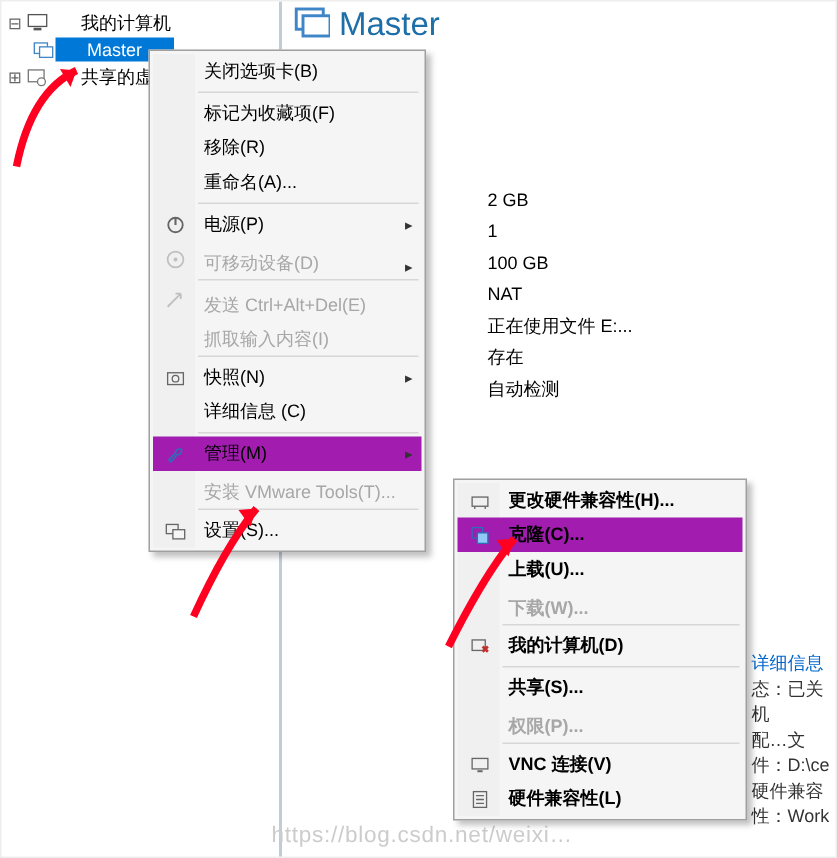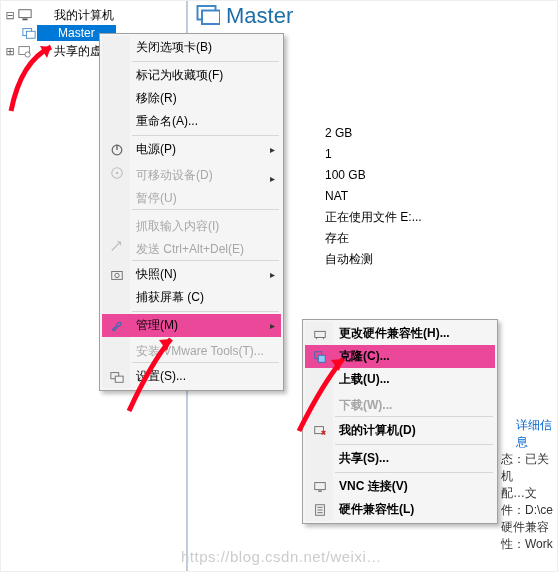--- a/index.html
+++ b/index.html
@@ -57,21 +57,21 @@
   }
   .footer-info {
     position: absolute;
     right: 0; bottom: 18px;
     width: 56px;
     font-size: 12px;
     line-height: 17px;
     color: #333;
     text-align: left;
   }
-  .footer-info .link { color: #0066cc; margin-left: 15px; }
+  .footer-info .link { color: #0066cc; }
   .watermark {
     position: absolute;
     left: 180px; bottom: 6px;
     color: #ccc; font-size: 15px;
     letter-spacing: 0.5px;
   }
   
   .menu {
     position: absolute;
     background: #F5F5F5;
@@ -101,21 +101,21 @@
     position: absolute;
     left: 4px; top: 0;
     width: 22px; height: 23px;
     display: flex;
     align-items: center;
     justify-content: center;
     color: #666;
   }
   .menu li.disabled { color: #A7A7A7; align-items: flex-end; }
   .menu li.disabled .icon { color: #BFBFBF; }
-  .menu li.highlight { background: #ec4899; align-items: center; }
+  .menu li.highlight { background: #a21caf; align-items: center; }
   .menu li.sub::after {
     content: "▸";
     position: absolute;
     right: 6px;
     font-size: 10px;
     color: #333;
   }
   .menu hr {
     border: none;
     border-top: 1px solid #D7D7D7;
@@ -227,47 +227,44 @@
     </li>
     <li class="disabled sub">
       <span class="icon">
           <svg class="ico" viewBox="0 0 16 16">
             <circle cx="8" cy="8" r="6" fill="none" stroke="#BFBFBF" stroke-width="1.3"></circle>
             <circle cx="8" cy="8" r="1.5" fill="#BFBFBF"></circle>
           </svg>
         </span>
       <span>可移动设备(D)</span>
     </li>
-    <li class="disabled">
-        <span>暂停(U)</span>
-      </li>
-    <hr>
+    <hr>
+    <li class="disabled">
+      <span class="icon">
+          <svg class="ico" viewBox="0 0 16 16">
+            <path d="M2 12 L12 2 M12 2 L8 2 M12 2 L12 6" fill="none" stroke="#BFBFBF" stroke-width="1.4"></path>
+          </svg>
+        </span>
+      <span>发送 Ctrl+Alt+Del(E)</span>
+    </li>
     <li class="disabled">
         <span>抓取输入内容(I)</span>
       </li>
-    <li class="disabled">
-      <span class="icon">
-          <svg class="ico" viewBox="0 0 16 16">
-            <path d="M2 12 L12 2 M12 2 L8 2 M12 2 L12 6" fill="none" stroke="#BFBFBF" stroke-width="1.4"></path>
-          </svg>
-        </span>
-      <span>发送 Ctrl+Alt+Del(E)</span>
-    </li>
     <hr>
     <li class="sub">
       <span class="icon">
           <svg class="ico" viewBox="0 0 16 16">
             <rect x="2" y="4" width="12" height="9" fill="none" stroke="#666"></rect>
             <circle cx="8" cy="8.5" r="2.5" fill="none" stroke="#666"></circle>
           </svg>
         </span>
       <span>快照(N)</span>
     </li>
     <li>
-        <span>捕获屏幕 (C)</span>
+        <span>详细信息 (C)</span>
       </li>
     <hr>
     <li class="sub highlight">
       <span class="icon">
           <svg class="ico" viewBox="0 0 16 16">
             <path d="M12 4a3 3 0 0 0-4 3L3 12l1.5 1.5L9.5 8a3 3 0 0 0 3-4z" fill="none" stroke="#2B6FB5" stroke-width="1.3"></path>
           </svg>
         </span>
       <span>管理(M)</span>
     </li>
@@ -322,20 +319,23 @@
             <rect x="2" y="3" width="10" height="8" fill="none" stroke="#666"></rect>
             <line x1="10" y1="8" x2="14" y2="12" stroke="#C03030" stroke-width="2"></line>
             <line x1="14" y1="8" x2="10" y2="12" stroke="#C03030" stroke-width="2"></line>
           </svg>
         </span>
       <span>我的计算机(D)</span>
     </li>
     <hr>
     <li>
         <span>共享(S)...</span>
+      </li>
+    <li class="disabled">
+        <span>权限(P)...</span>
       </li>
     <hr>
     <li>
       <span class="icon">
           <svg class="ico" viewBox="0 0 16 16">
             <rect x="2" y="3" width="12" height="8" fill="none" stroke="#666"></rect>
             <rect x="6" y="12" width="4" height="1.5" fill="#666"></rect>
           </svg>
         </span>
       <span>VNC 连接(V)</span>

